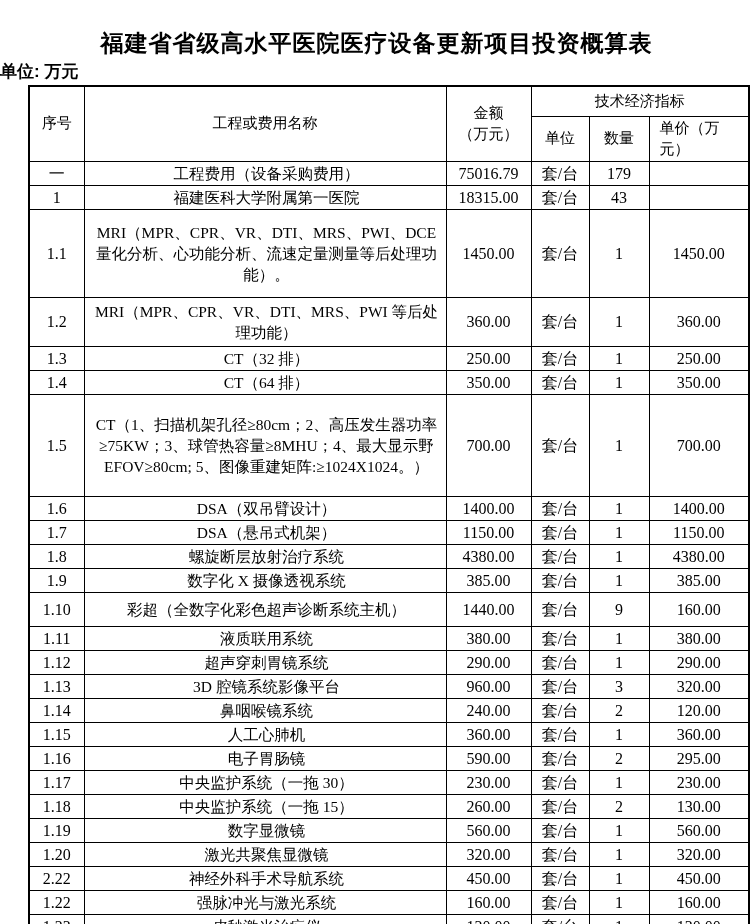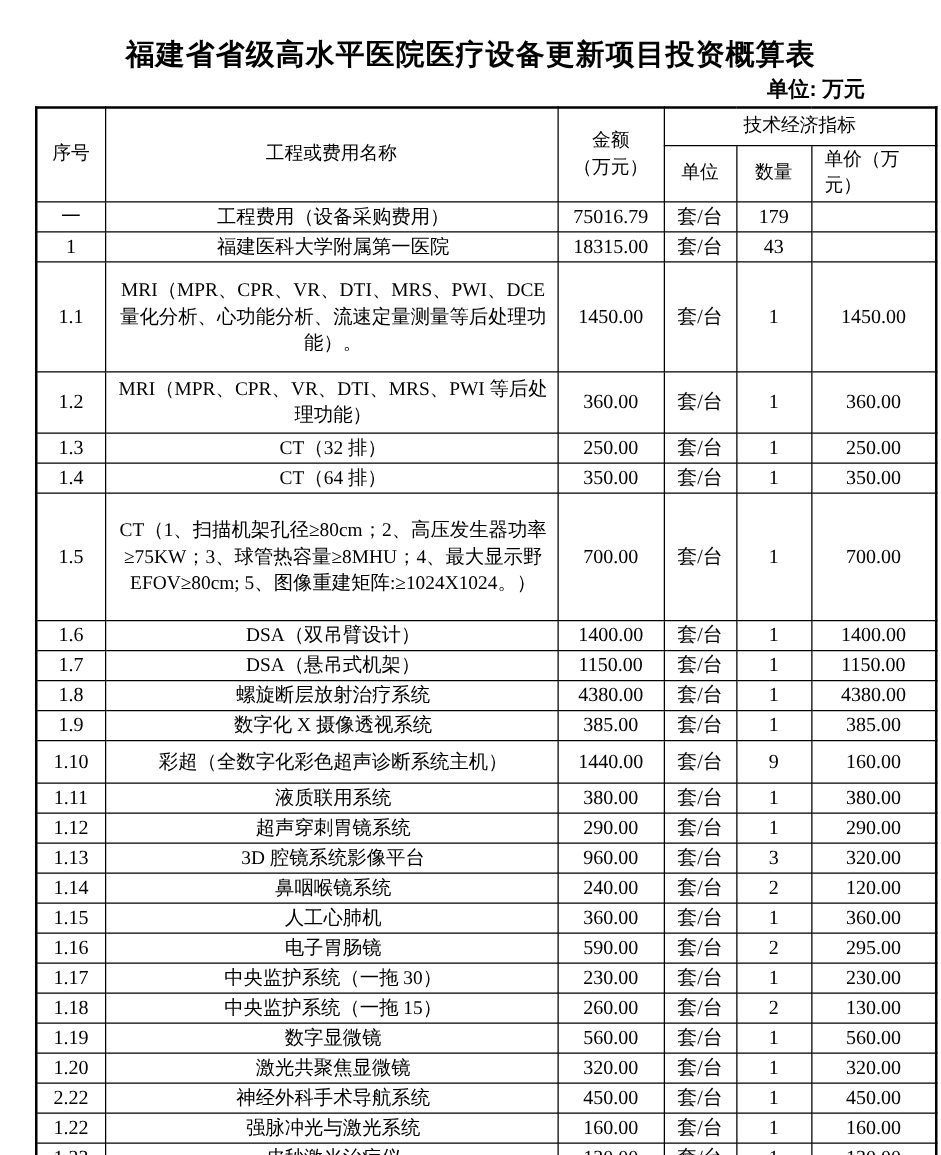--- a/index.html
+++ b/index.html
@@ -20,21 +20,20 @@
     margin: 16px 0 1px 0;
     text-align: center;
     font-family: "Liberation Sans", "DejaVu Sans", sans-serif;
     font-weight: bold;
     font-size: 23px;
     line-height: 36px;
     letter-spacing: 1px;
     white-space: nowrap;
   }
   .unit-note {
-    text-align: right;
     padding-right: 61px;
     font-family: "Liberation Sans", "DejaVu Sans", sans-serif;
     font-weight: bold;
     font-size: 17px;
     line-height: 20px;
     margin-bottom: 3px;
   }
   table.estimate {
     border-collapse: collapse;
     table-layout: fixed;

